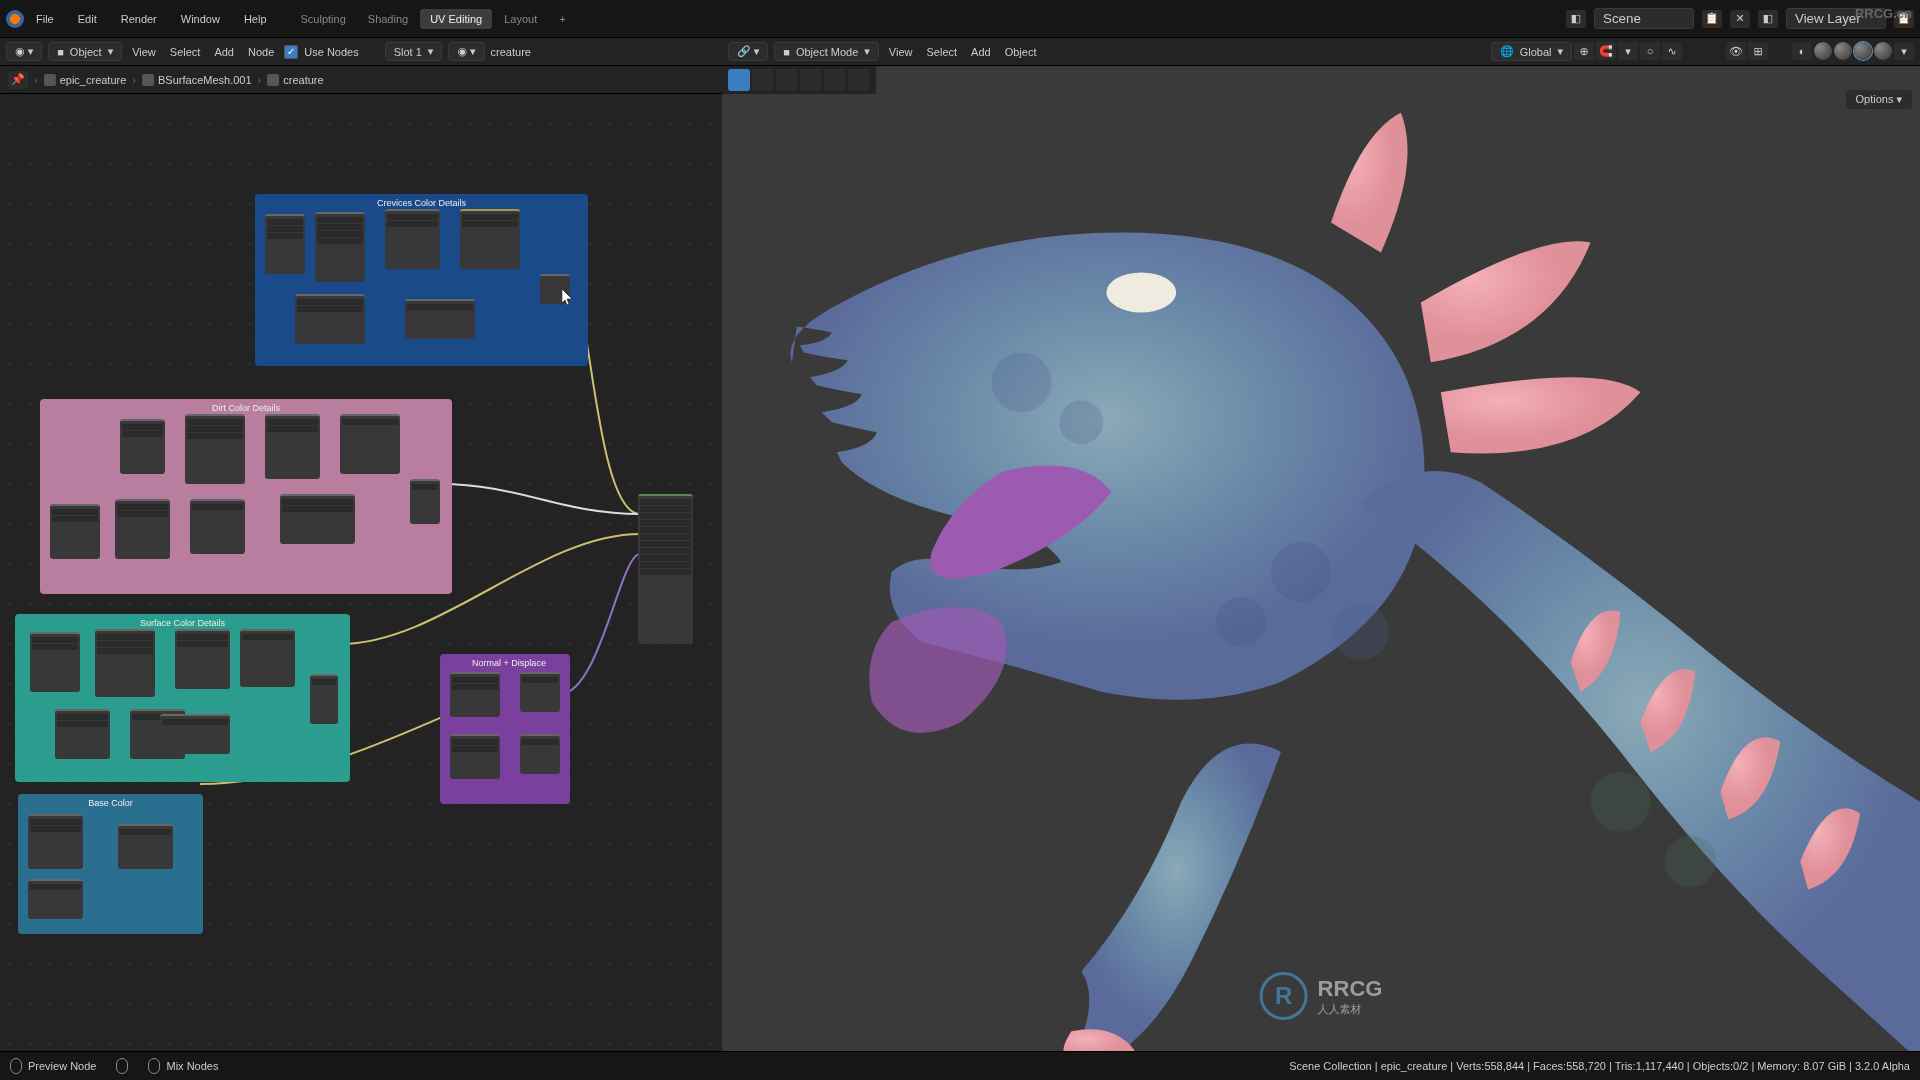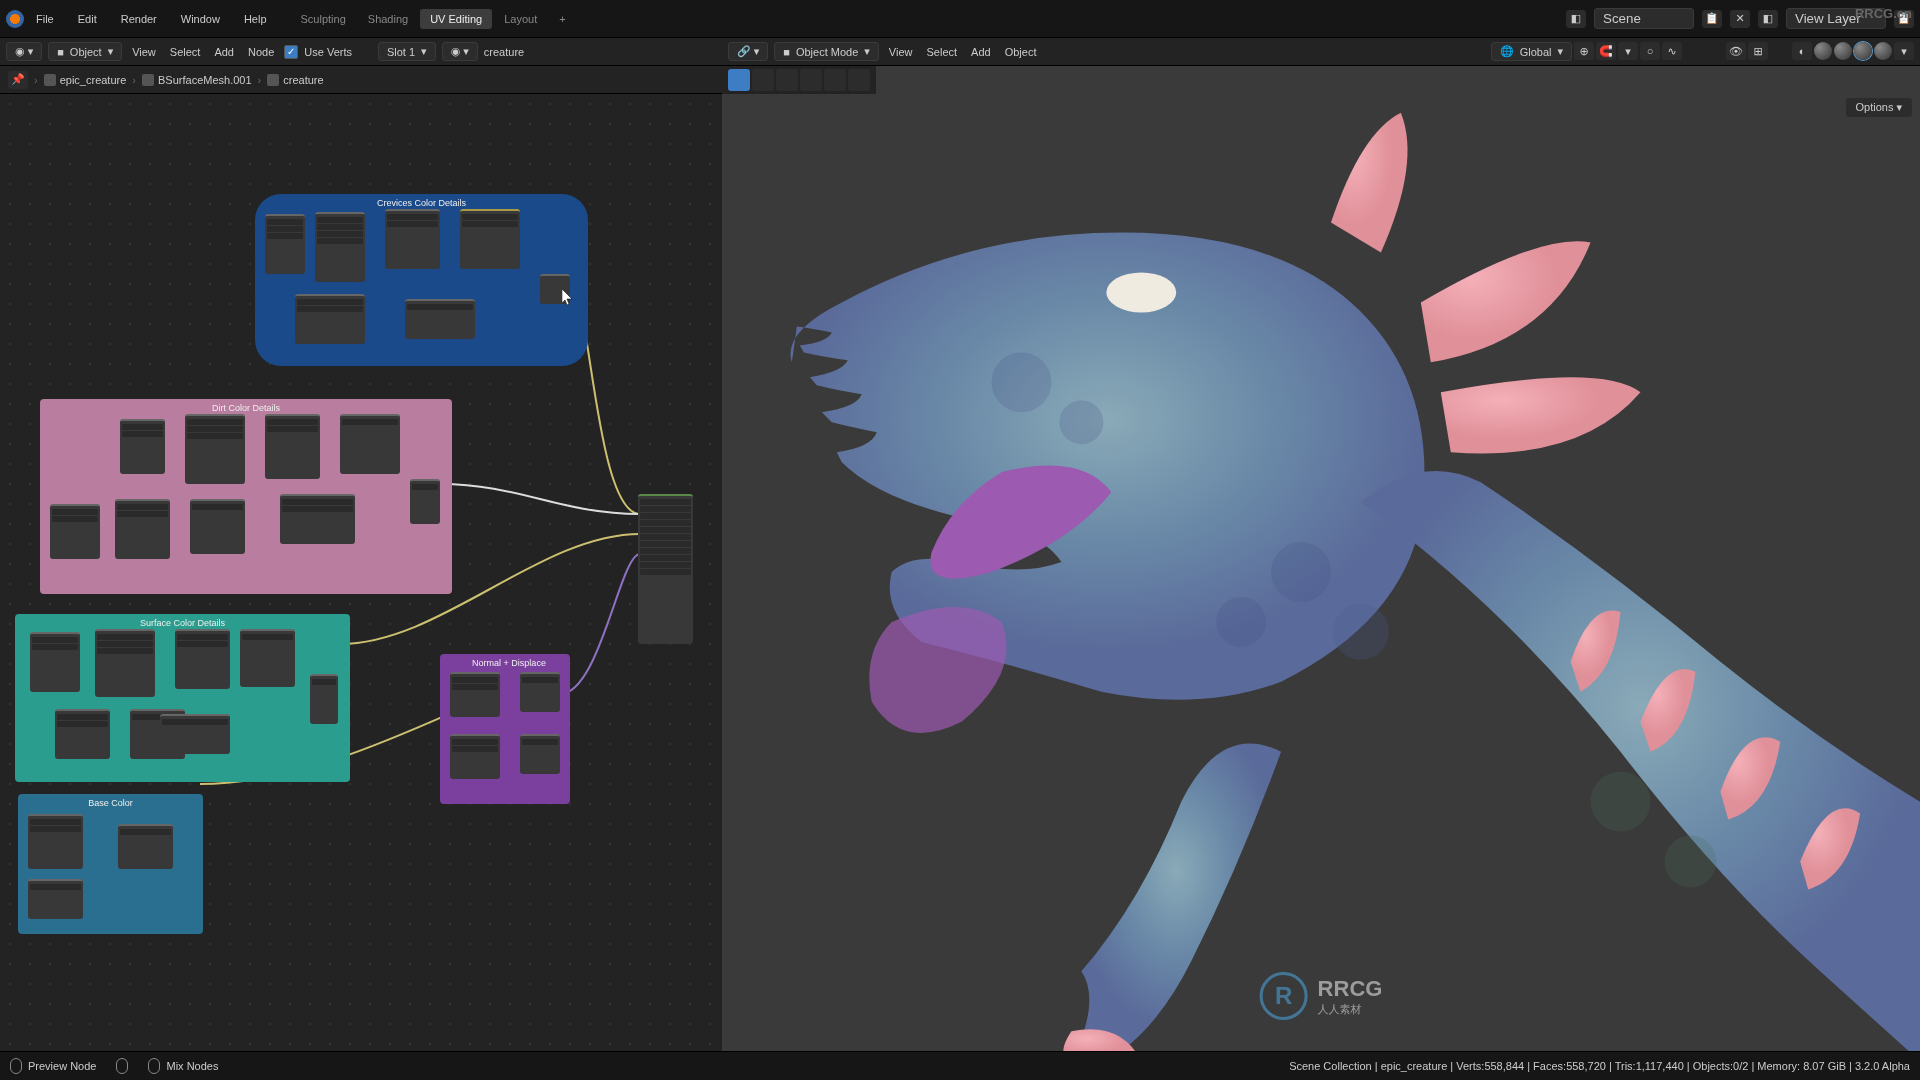--- a/index.html
+++ b/index.html
@@ -32,42 +32,42 @@
 .mini-icon { width: 12px; height: 12px; background: #555; border-radius: 2px; }
 
 
 .workspace { display: flex; height: calc(100% - 26px - 22px); }
 .left-panel { width: 722px; background: #232323; position: relative; }
 .right-panel { flex: 1; background: #3a3a3a; position: relative; overflow: hidden; }
 
 
 .node-canvas { position: absolute; top: 56px; left: 0; right: 0; bottom: 0; background: #232323; background-image: radial-gradient(circle, #333 1px, transparent 1px); background-size: 20px 20px; }
 .node-frame { position: absolute; border-radius: 4px; padding: 4px; }
-.frame-blue { background: #1a4a8a; border-radius: 26px; }
+.frame-blue { background: #1a4a8a; }
 .frame-pink { background: #b97da0; }
 .frame-teal { background: #2a9d8f; }
 .frame-purple { background: #7b3f9e; padding-left: 12px; }
 .frame-cyan { background: #2a6f8f; }
 .frame-label { font-size: 9px; color: #eee; text-align: center; }
 .node { position: absolute; background: #383838; border-radius: 3px; border-top: 2px solid #666; font-size: 7px; padding: 2px; }
 .node-row { height: 6px; background: #2a2a2a; margin: 1px 0; border-radius: 1px; }
 
 svg.node-wires { position: absolute; top: 0; left: 0; width: 100%; height: 100%; pointer-events: none; }
 
 
 .vp-header { height: 28px; background: #232323; display: flex; align-items: center; padding: 0 6px; gap: 6px; border-bottom: 1px solid #000; position: absolute; top: 0; left: 0; right: 0; z-index: 5; }
 .tool-row { height: 28px; background: #232323; display: flex; align-items: center; padding: 0 6px; gap: 2px; position: absolute; top: 28px; left: 0; z-index: 5; }
 .tool-btn { width: 22px; height: 22px; background: #2c2c2c; border-radius: 3px; cursor: pointer; }
 .tool-btn.active { background: #3d7dc4; }
 
 .vp-right-icons { margin-left: auto; display: flex; gap: 2px; }
 .sphere-icon { width: 18px; height: 18px; border-radius: 50%; background: radial-gradient(circle at 30% 30%, #888, #333); cursor: pointer; }
 .sphere-icon.active { box-shadow: 0 0 0 1px #5a9fd4; }
 
-.options-btn { position: absolute; top: 60px; right: 8px; background: #2c2c2c; padding: 3px 10px; border-radius: 3px; cursor: pointer; z-index: 5; }
+.options-btn { position: absolute; top: 52px; right: 8px; background: #2c2c2c; padding: 3px 10px; border-radius: 3px; cursor: pointer; z-index: 5; }
 
 
 .viewport-content { position: absolute; top: 56px; left: 0; right: 0; bottom: 0; background: #3a3a3a; }
 
 
 .watermark { position: absolute; bottom: 50px; left: 50%; transform: translateX(-50%); display: flex; align-items: center; gap: 10px; opacity: 0.6; z-index: 10; }
 .wm-logo { width: 48px; height: 48px; border-radius: 50%; border: 3px solid #4a9fd4; display: flex; align-items: center; justify-content: center; color: #4a9fd4; font-weight: bold; font-size: 24px; }
 .wm-text { color: #ddd; }
 .wm-text .big { font-size: 22px; font-weight: bold; }
 .wm-text .small { font-size: 11px; }
@@ -118,21 +118,21 @@
 
   <div class="left-panel">
     <div class="editor-header">
       <div class="header-dropdown">◉ ▾</div>
       <div class="header-dropdown">■ <span>Object</span> ▾</div>
       <span class="menu-text">View</span>
       <span class="menu-text">Select</span>
       <span class="menu-text">Add</span>
       <span class="menu-text">Node</span>
       <span class="checkbox checked"></span>
-      <span>Use Verts</span>
+      <span>Use Nodes</span>
       <div class="header-dropdown" style="margin-left:20px"><span>Slot 1</span> ▾</div>
       <div class="header-dropdown">◉ ▾</div>
       <span>creature</span>
     </div>
     <div class="breadcrumb-bar">
       <div class="icon-btn">📌</div>
       <span class="crumb-sep">›</span>
       <div class="bc-item">
           <span class="mini-icon"></span>
           <span>epic_creature</span>

